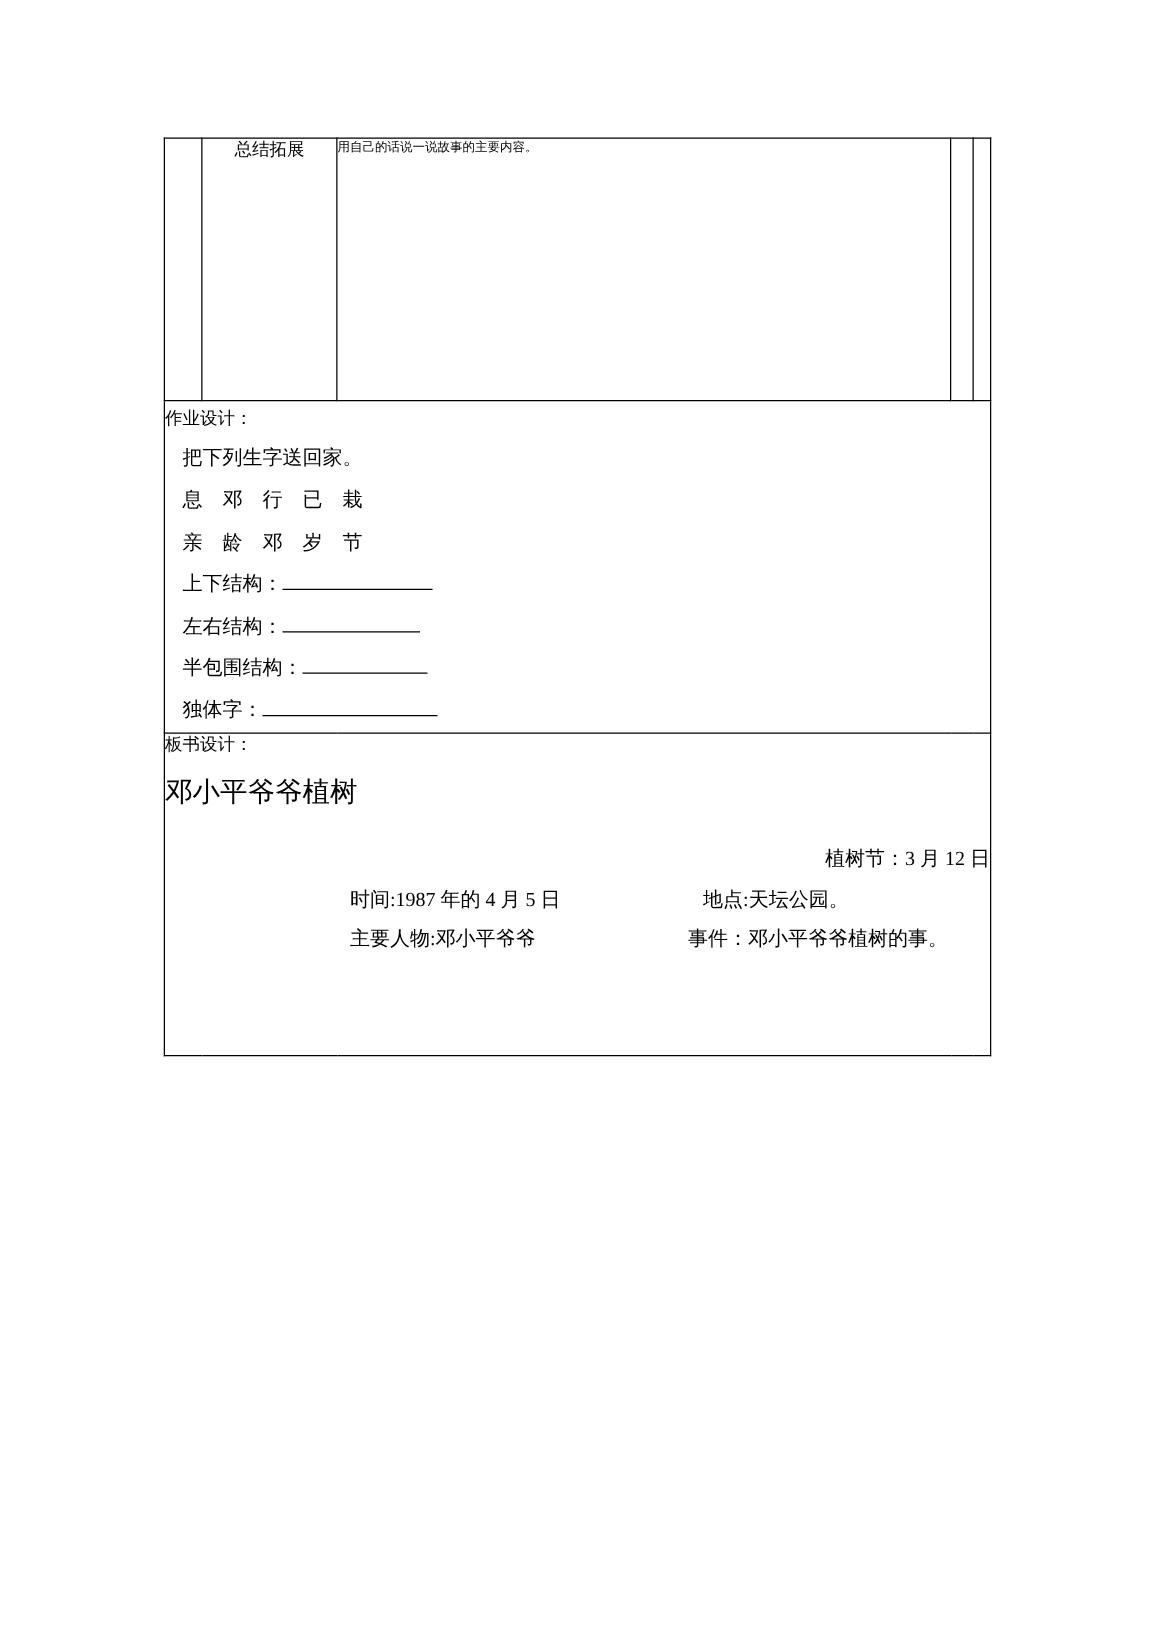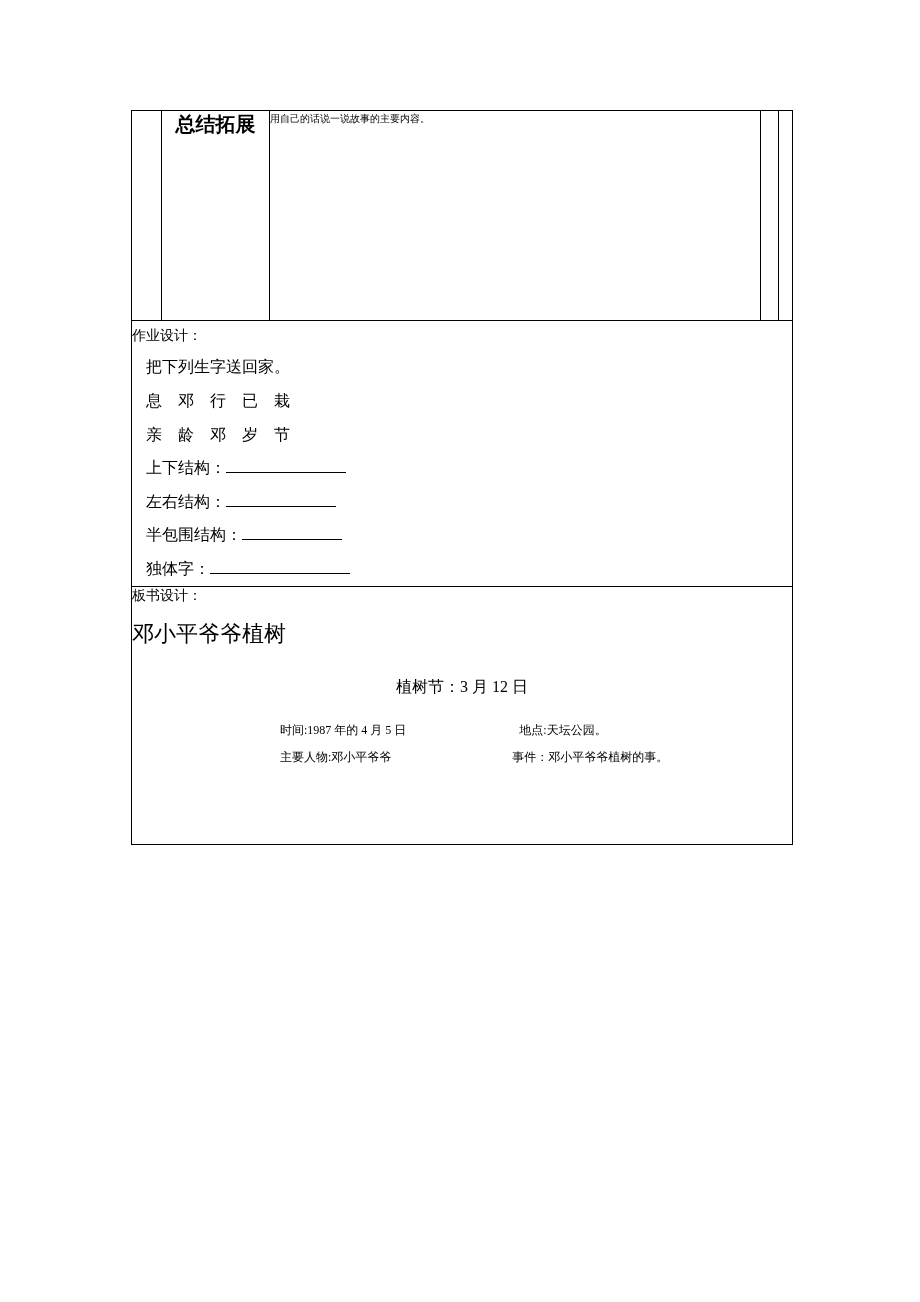--- a/index.html
+++ b/index.html
@@ -21,21 +21,21 @@
   table.outer {
     border-collapse: collapse;
     width: 100%;
   }
   table.outer td {
     border: 1px solid #000;
     vertical-align: top;
     padding: 0;
   }
   .row1-c1 { width: 30px; }
-  .row1-c2 { width: 108px; text-align: center; vertical-align: top; padding-top: 28px; font-size: 20px; font-weight: bold; }
+  .row1-c2 { width: 108px; text-align: center; vertical-align: top; padding-top: 28px; font-size: 14px; }
   .row1-c3 { padding: 4px 8px; font-size: 10px; line-height: 1.5; height: 210px; }
   .row1-c4 { width: 18px; }
   .row1-c5 { width: 14px; }
   .row2-cell {
     padding: 8px 16px 6px 30px;
     font-size: 16px;
     line-height: 2.1;
   }
   .row2-cell .label { font-size: 14px; }
   .blank-line {
@@ -53,26 +53,26 @@
     font-size: 14px;
     height: 258px;
   }
   .row3-cell .title {
     font-size: 22px;
     text-align: left;
     margin: 14px 0 28px 0;
     font-family: "SimSun", serif;
   }
   .row3-cell .sub {
-    text-align: center;
+    text-align: right;
     font-size: 16px;
-    margin-bottom: 24px;
+    margin-bottom: 12px;
   }
   .row3-cell .line {
-    font-size: 12px;
+    font-size: 16px;
     margin: 0 0 10px 0;
     padding-left: 148px;
   }
   .row3-cell .line .right {
     display: inline-block;
     margin-left: 110px;
   }
   .row3-cell .line2 .right {
     margin-left: 118px;
   }

